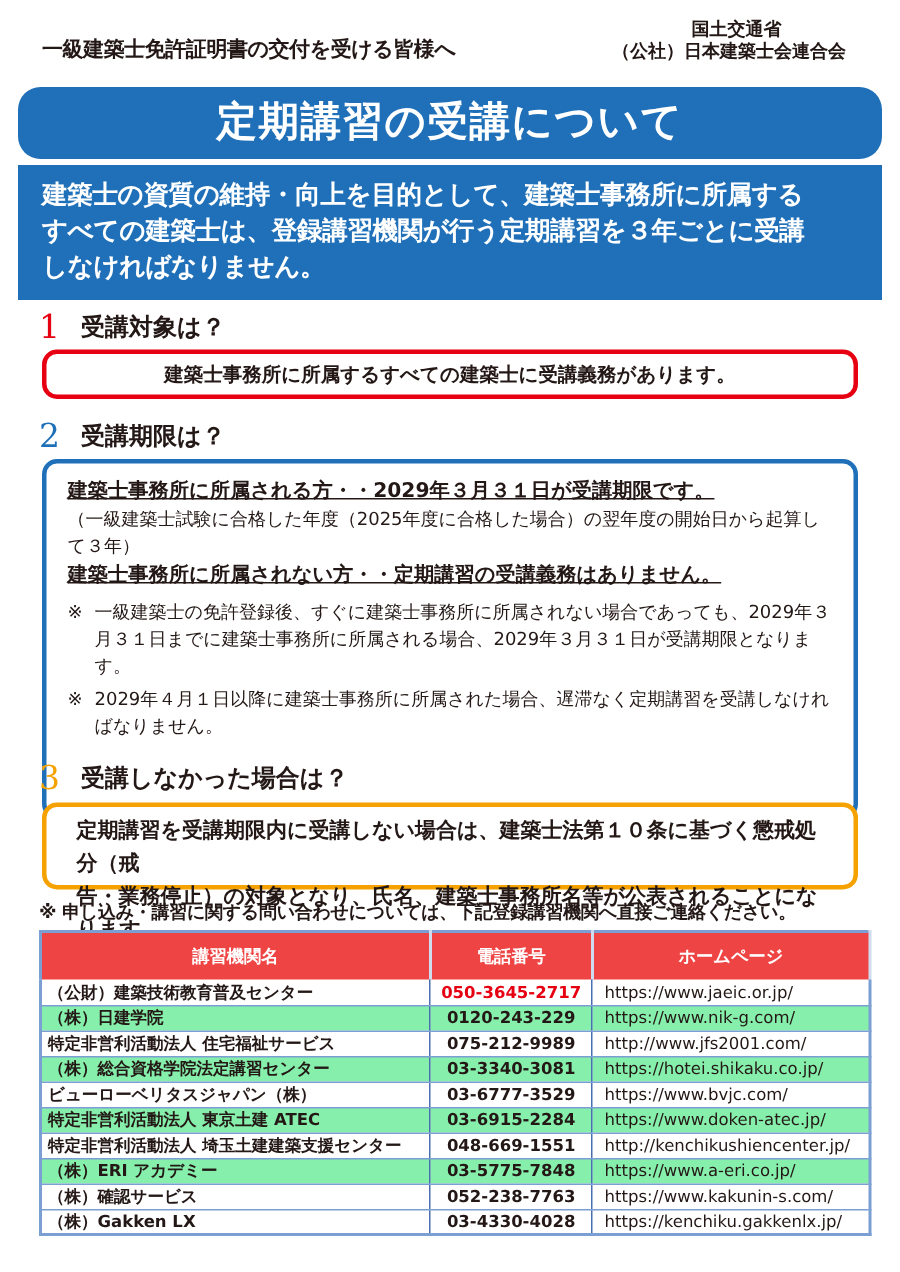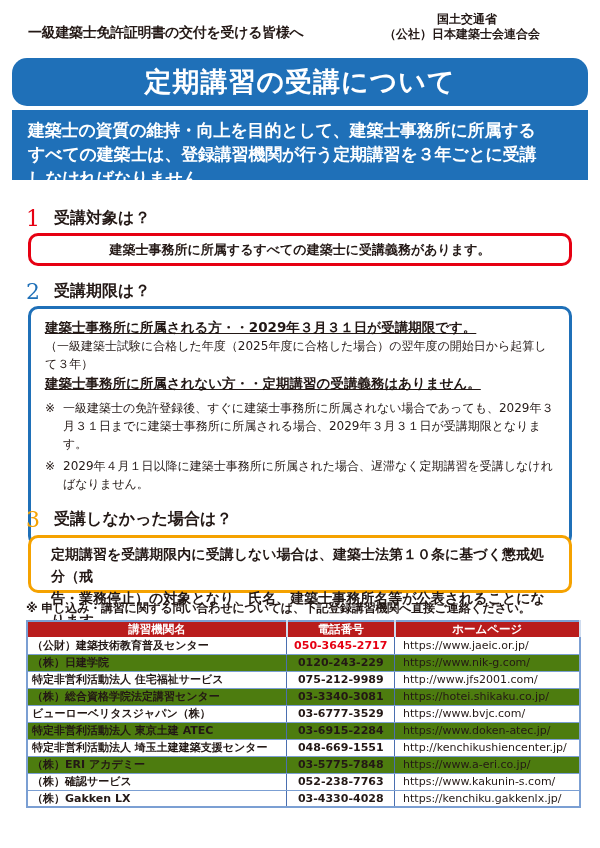--- a/index.html
+++ b/index.html
@@ -1,26 +1,26 @@
 <!DOCTYPE html>
 <html><head>
   <meta charset="utf-8">
   <style>
     * { margin: 0; padding: 0; box-sizing: border-box; }
     html, body { width: 600px; height: 848px; background: #ffffff; overflow: hidden; }
     body { font-family: "DejaVu Sans", "Liberation Sans", sans-serif; color: #231815; position: relative; }
 
     .header-left { position: absolute; left: 28px; top: 24px; font-size: 14px; font-weight: bold; letter-spacing: -0.3px; }
-    .header-right { position: absolute; left: 384px; top: 12px; font-size: 12px; font-weight: bold; line-height: 15px; }
+    .header-right { position: absolute; left: 408px; top: 12px; font-size: 12px; font-weight: bold; line-height: 15px; }
     .header-right .line1 { padding-left: 53px; }
 
     .title-bar { position: absolute; left: 12px; top: 58px; width: 576px; height: 48px; background: #1f70b8; color: #fff;
       font-size: 27px; font-weight: bold; text-align: center; line-height: 48px; letter-spacing: 1px; border-radius: 15px; }
 
-    .intro-box { position: absolute; left: 12px; top: 110px; width: 576px; height: 70px; background: #1f70b8; color: #fff;
+    .intro-box { position: absolute; left: 12px; top: 110px; width: 576px; height: 90px; background: #1f70b8; color: #fff;
       font-size: 17px; font-weight: bold; line-height: 24px; padding: 8px 14px 0 16px; letter-spacing: -0.2px; }
 
     .section-head { position: absolute; left: 26px; font-size: 16px; font-weight: bold; display: flex; align-items: center; }
     .section-head .num { font-family: "DejaVu Serif", "Liberation Serif", serif; font-size: 22px; font-weight: normal; width: 28px; }
     .sec1 { top: 206px; } .sec1 .num { color: #e60012; }
     .sec2 { top: 279px; } .sec2 .num { color: #1f70b8; }
     .sec3 { top: 507px; } .sec3 .num { color: #f5a200; }
 
     .box { position: absolute; left: 28px; width: 544px; border-radius: 10px; background: #fff; }
     .box1 { top: 233px; height: 33px; border: 3px solid #e60012; padding: 5px 14px; font-size: 13px; font-weight: bold; text-align: center; }
@@ -30,23 +30,23 @@
     .box2 .uline { text-decoration: underline; font-weight: bold; font-size: 13.5px; line-height: 20px; }
     .box2 .paren { font-size: 12px; line-height: 18px; }
     .box2 .notes { margin-top: 6px; }
     .box2 .note { display: flex; font-size: 12px; line-height: 18px; margin-bottom: 4px; }
     .box2 .note .mark { width: 18px; flex: none; }
 
     .contact-note { position: absolute; left: 26px; top: 600px; font-size: 12px; font-weight: bold; letter-spacing: -0.2px; }
 
     table.orgs { position: absolute; left: 26px; top: 620px; width: 555px; border-collapse: collapse; font-size: 11px; font-weight: bold;
       border: 2px solid #7b9fd3; }
-    table.orgs th { background: #b91c1c; color: #fff; height: 16px; font-size: 11.5px; border-right: 2px solid #cfdcef; }
+    table.orgs th { background: #ef4444; color: #fff; height: 32px; font-size: 11.5px; border-right: 2px solid #cfdcef; }
     table.orgs td { height: 17px; padding: 0 4px; border-right: 1px solid #4a6fb0; border-bottom: 1px solid #7b9fd3; white-space: nowrap; }
-    table.orgs tr.alt td { background: #4d7c0f; }
+    table.orgs tr.alt td { background: #86efac; }
     table.orgs td.phone { text-align: center; }
     table.orgs td.phone.red { color: #e60012; }
     table.orgs td.url { font-weight: normal; padding-left: 8px; }
     .c1 { width: 261px; } .c2 { width: 108px; } .c3 { width: 186px; font-family: Liberation Serif, serif; }
   </style>
 </head>
 <body>
 
 <div class="header-left">一級建築士免許証明書の交付を受ける皆様へ</div>
 <div class="header-right">

